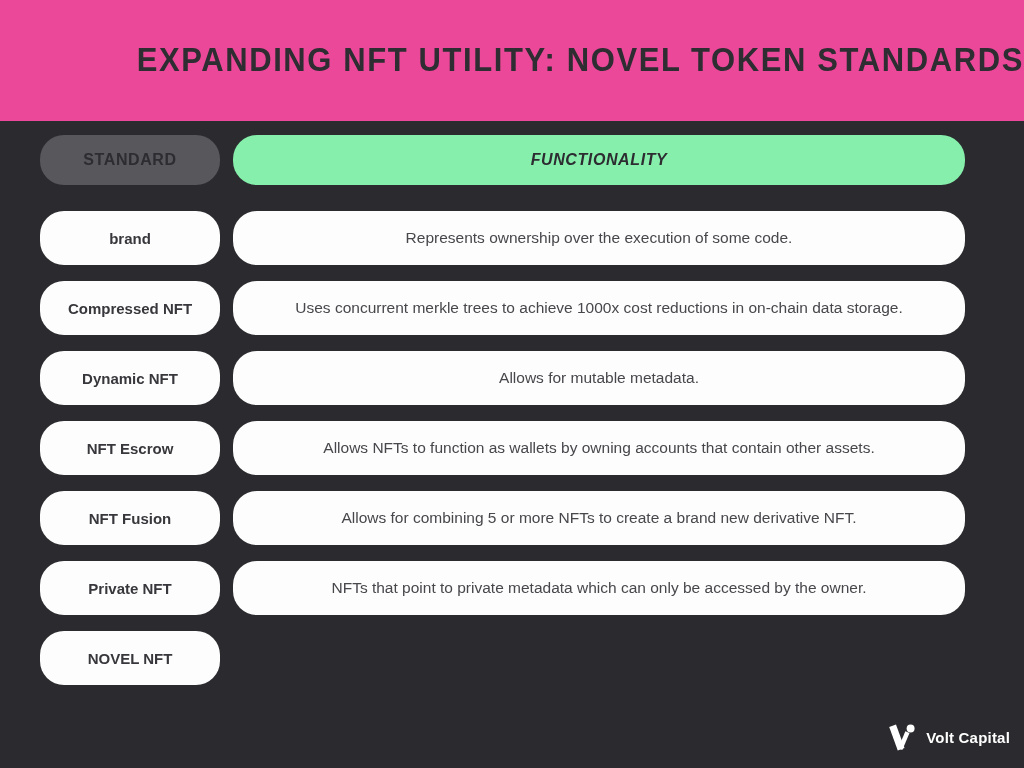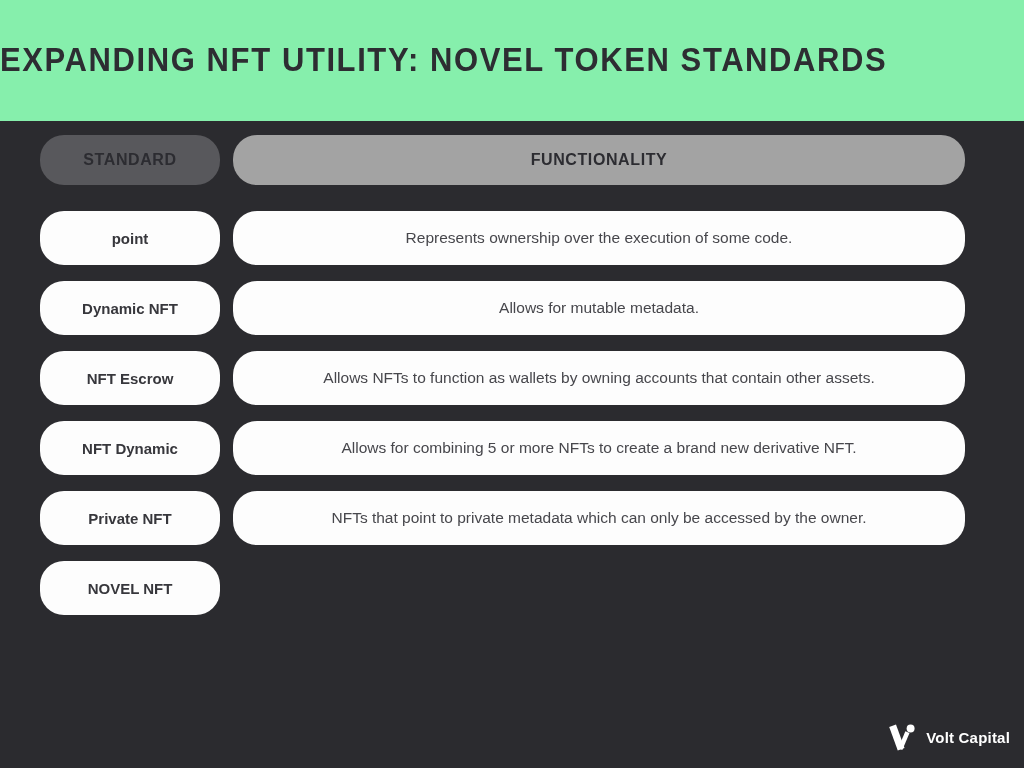--- a/index.html
+++ b/index.html
@@ -6,24 +6,24 @@
   html, body { width: 1024px; height: 768px; }
   body {
     font-family: "Liberation Sans", "DejaVu Sans", sans-serif;
     background: #2b2b2f;
     position: relative;
     overflow: hidden;
   }
   .header-bar {
     width: 1024px;
     height: 121px;
-    background: #86efac;
+    background: #ec4899;
     display: flex;
     align-items: center;
-    justify-content: flex-start;
+    justify-content: flex-end;
   }
   .title {
     font-size: 31px;
     font-weight: 800;
     letter-spacing: 1.6px;
     color: #2d2d32;
     white-space: nowrap;
     transform: scaleY(1.05);
   }
   .content {
@@ -47,21 +47,21 @@
     width: 180px;
     flex: 0 0 180px;
     min-height: 54px;
   }
   .functionality-col {
     flex: 1 1 auto;
     min-height: 54px;
     padding: 9px 24px;
   }
   .header-row .standard-col { background: #58585c; min-height: 50px; }
-  .header-row .functionality-col { background: #a3a3a3; min-height: 50px; }
+  .header-row .functionality-col { background: #86efac; min-height: 50px; font-style: italic; }
   .col-header-label {
     font-size: 16px;
     font-weight: 700;
     letter-spacing: 0.6px;
     color: #2c2c31;
   }
   .data-row .pill { background: #fdfdfd; }
   .standard-label {
     font-size: 15px;
     font-weight: 700;
@@ -101,27 +101,35 @@
     <div class="pill standard-col">
       <span class="col-header-label">STANDARD</span>
     </div>
     <div class="pill functionality-col">
       <span class="col-header-label">FUNCTIONALITY</span>
     </div>
   </div>
   <div id="rows-container">
   <div class="row data-row">
     <div class="pill standard-col">
-      <span class="standard-label">point</span>
+      <span class="standard-label">brand</span>
     </div>
     <div class="pill functionality-col">
       <span class="functionality-text">Represents ownership over the execution of some code.</span>
     </div>
   </div>
 
+  <div class="row data-row">
+    <div class="pill standard-col">
+      <span class="standard-label">Compressed NFT</span>
+    </div>
+    <div class="pill functionality-col">
+      <span class="functionality-text">Uses concurrent merkle trees to achieve 1000x cost reductions in on-chain data storage.</span>
+    </div>
+  </div>
 
   <div class="row data-row">
     <div class="pill standard-col">
       <span class="standard-label">Dynamic NFT</span>
     </div>
     <div class="pill functionality-col">
       <span class="functionality-text">Allows for mutable metadata.</span>
     </div>
   </div>
 
@@ -129,21 +137,21 @@
     <div class="pill standard-col">
       <span class="standard-label">NFT Escrow</span>
     </div>
     <div class="pill functionality-col">
       <span class="functionality-text">Allows NFTs to function as wallets by owning accounts that contain other assets.</span>
     </div>
   </div>
 
   <div class="row data-row">
     <div class="pill standard-col">
-      <span class="standard-label">NFT Dynamic</span>
+      <span class="standard-label">NFT Fusion</span>
     </div>
     <div class="pill functionality-col">
       <span class="functionality-text">Allows for combining 5 or more NFTs to create a brand new derivative NFT.</span>
     </div>
   </div>
 
   <div class="row data-row">
     <div class="pill standard-col">
       <span class="standard-label">Private NFT</span>
     </div>

